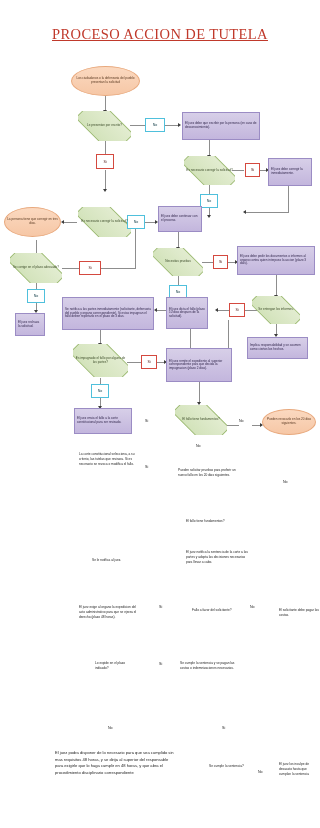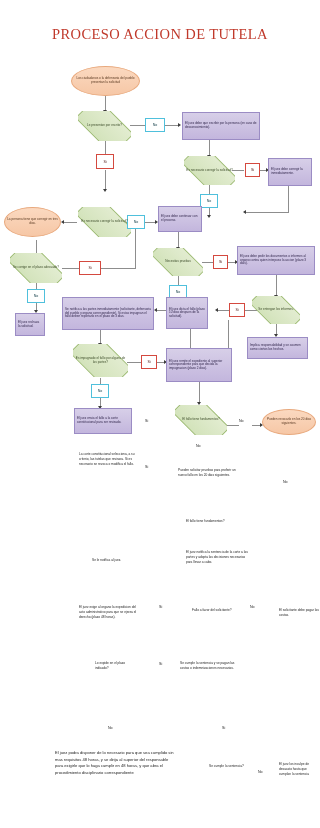--- a/index.html
+++ b/index.html
@@ -7,20 +7,21 @@
        font-family:"Liberation Sans", sans-serif;color:#1a1a1a;}
 
   #canvas{position:absolute;left:0;top:0;width:320px;height:828px;}
 
   
   .title{
     position:absolute;left:0;top:26px;width:320px;text-align:center;
     font-family:"Liberation Serif", serif;
     font-size:14.5px;letter-spacing:.4px;color:#c0392b;
     font-weight:400;
+    text-decoration:underline;
   }
 
   
   .node{position:absolute;box-sizing:border-box;display:flex;
         align-items:center;justify-content:center;text-align:center;
         line-height:1.18;overflow:hidden;}
   .node span{display:block;width:100%;padding:0 2px;}
 
   
   .oval{

